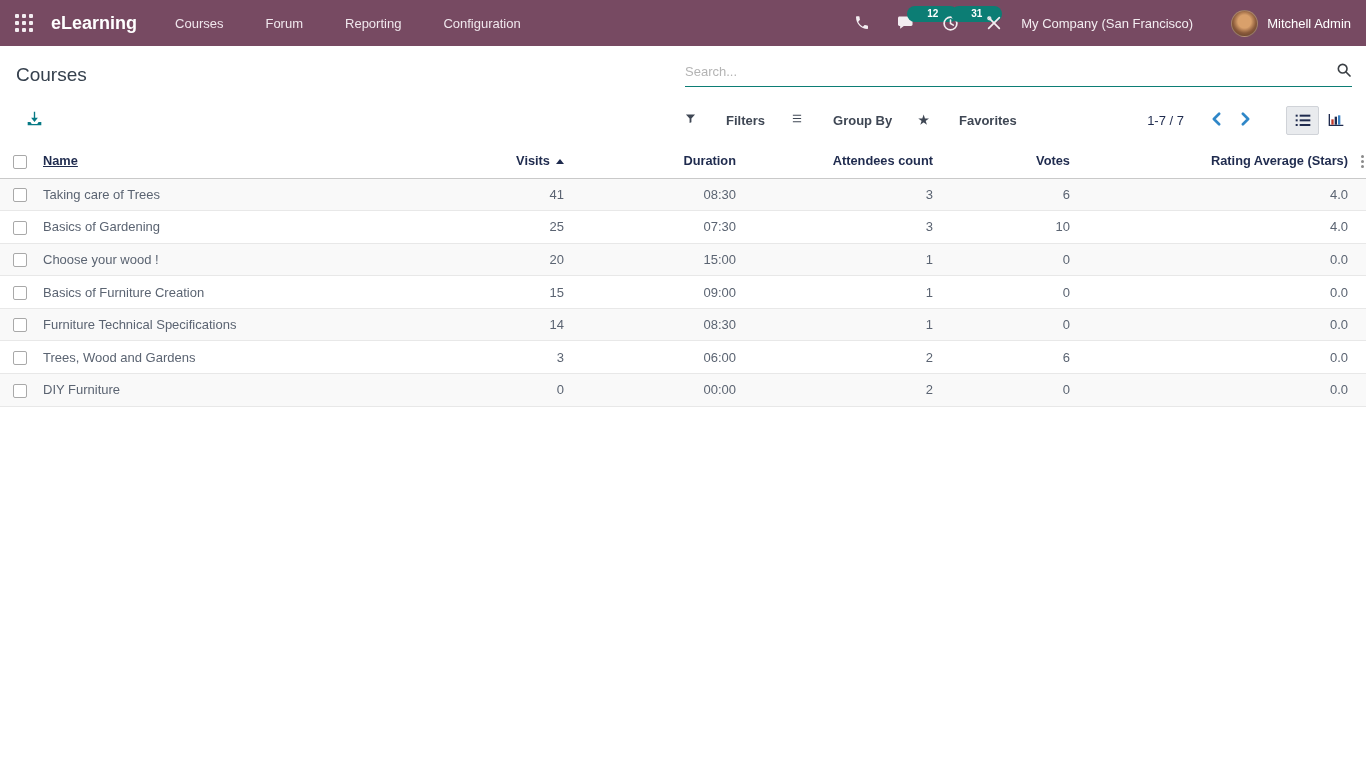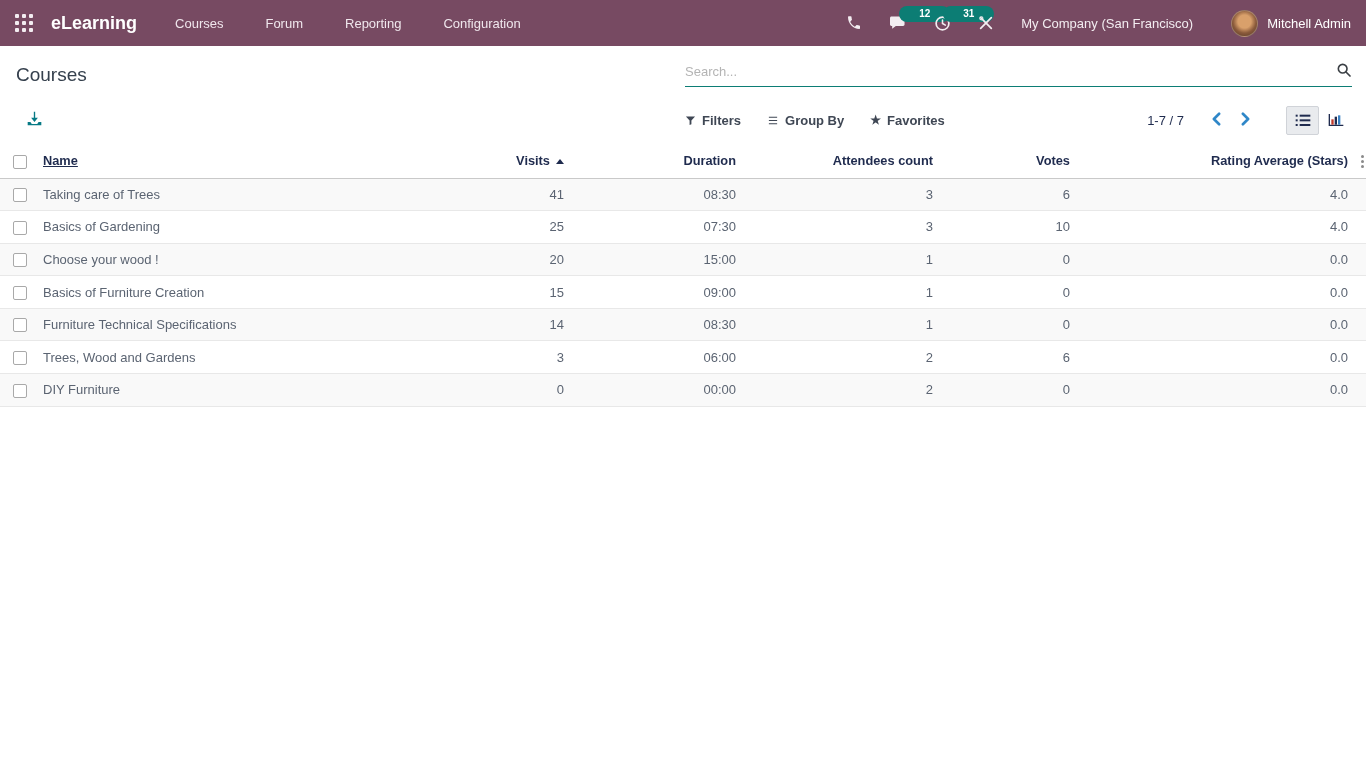--- a/index.html
+++ b/index.html
@@ -14,21 +14,21 @@
                cursor:pointer; margin-right:18px; }
   .apps-grid span { width:4px; height:4px; background:#f3edf1; border-radius:1px; }
   .app-name { font-size:18px; font-weight:bold; color:#fff; margin-right:38px; cursor:pointer; }
   .nav-item { font-size:13px; color:#f0e7ed; margin-right:42px; cursor:pointer; }
 
   .systray-btn { position:relative; margin-left:14px; width:30px; height:30px;
                  display:flex; align-items:center; justify-content:center; cursor:pointer; }
   .badge { position:absolute; top:-2px; left:16px; background:#0c7d74; color:#fff;
            font-size:10px; font-weight:bold; line-height:1; padding:3px 20px;
            border-radius:9px; }
-  .company { font-size:13px; margin-left:20px; cursor:pointer; }
+  .company { font-size:13px; margin-left:12px; cursor:pointer; }
   .userblock { display:flex; align-items:center; margin-left:38px; cursor:pointer; }
   .avatar { width:27px; height:27px; border-radius:50%; margin-right:9px;
             background:radial-gradient(circle at 50% 42%, #d9a06b 0 34%, #8a5a3b 60%, #4e3321 100%);
             border:1px solid rgba(255,255,255,.25); }
   .username { font-size:13px; color:#fff; }
 
   
   .cp { padding-top:10px; }
   .cp-row1 { display:flex; align-items:flex-start; justify-content:space-between;
              padding:0 14px 0 16px; height:42px; }
@@ -36,23 +36,23 @@
   .searchbox { width:667px; position:relative; border-bottom:1px solid #0c7d75;
                padding-bottom:6px; margin-top:6px; }
   .searchbox input { width:calc(100% - 28px); border:none; outline:none; font-size:13px;
                      color:#444; font-family:"Liberation Sans", sans-serif; }
   .searchbox input::placeholder { color:#b4b4b4; }
   .search-glass { position:absolute; right:0; top:0; cursor:pointer; }
 
   .cp-row2 { display:flex; align-items:center; justify-content:space-between;
              padding:6px 14px 0 26px; height:38px; }
   .cp-right { width:667px; display:flex; align-items:center; }
-  .ctl-btn { display:flex; align-items:center; font-size:13px; font-weight:bold;
+  .ctl-btn { display:flex; align-items:flex-start; font-size:13px; font-weight:bold;
              color:#3f4754; margin-right:26px; cursor:pointer; background:none; border:none;
-             font-family:"Liberation Sans", sans-serif; }
+             font-family:"Liberation Sans", sans-serif;gap:24px; }
   .ctl-btn svg, .ctl-btn .star { margin-right:6px; }
   .star { font-size:12px; color:#3f4754; }
   .export-btn { background:none; border:none; cursor:pointer; }
 
   .pager { margin-left:auto; display:flex; align-items:center; }
   .pager-range { font-size:13px; color:#1f2b4e; margin-right:18px; cursor:pointer; }
   .pager-arrow { background:none; border:none; cursor:pointer; padding:0 9px; }
   .switcher { display:flex; margin-left:26px; }
   .sw-btn { width:33px; height:29px; display:flex; align-items:center; justify-content:center;
             background:#fff; border:1px solid transparent; cursor:pointer; }

